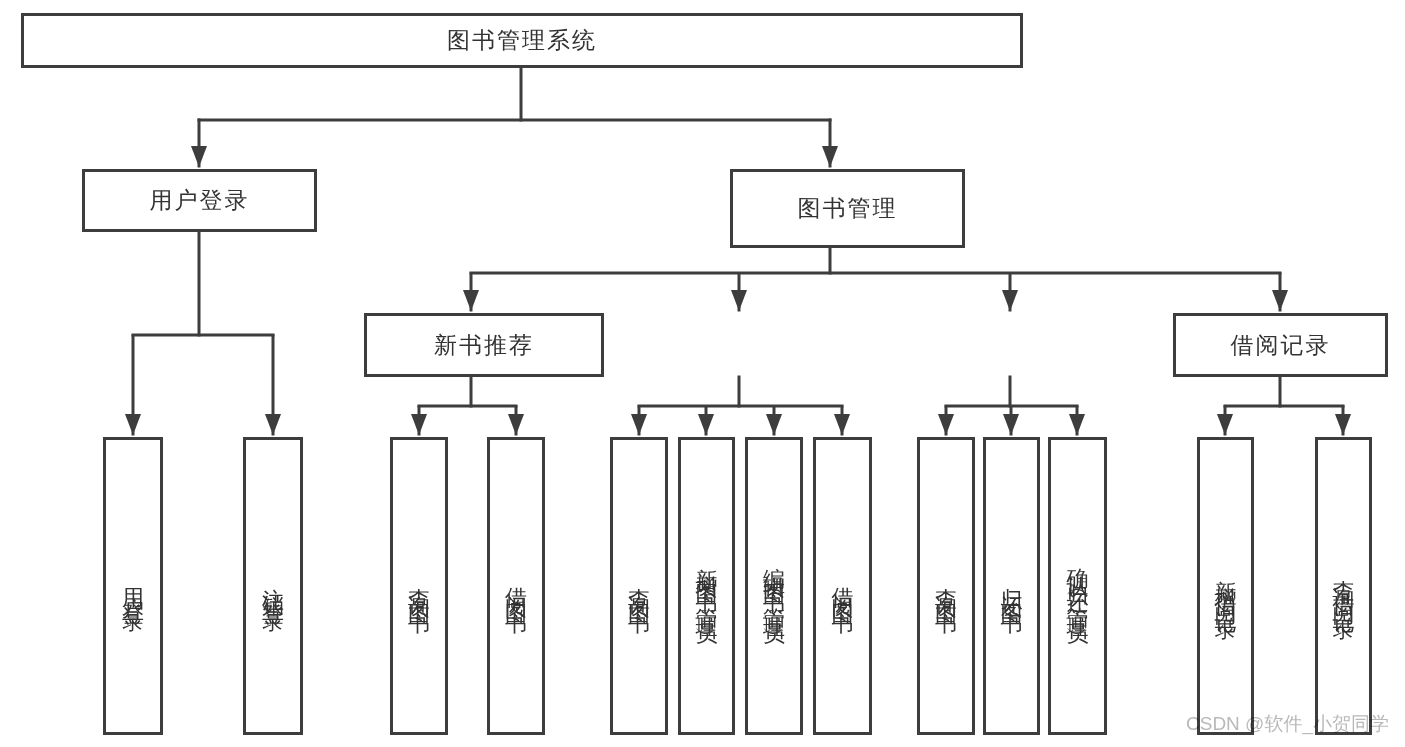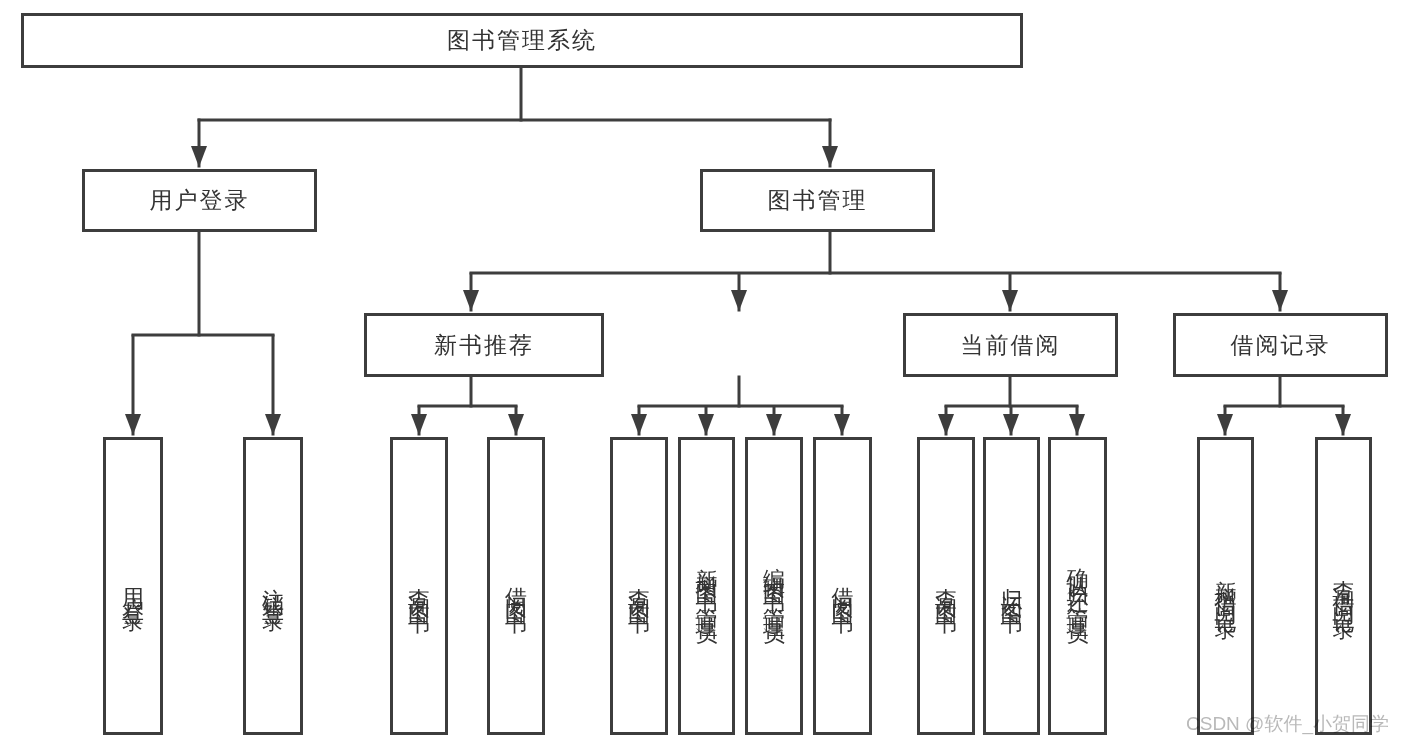--- a/index.html
+++ b/index.html
@@ -80,29 +80,26 @@
     </g>
   </svg>
 
   <div class="box" style="left:21px;top:13px;width:1002px;height:55px">
     <span class="lbl">图书管理系统</span>
   </div>
 
   <div class="box" style="left:82px;top:169px;width:235px;height:63px">
     <span class="lbl">用户登录</span>
   </div>
-  <div class="box" style="left:700px;top:169px;width:235px;height:63px">
+  <div class="box" style="left:730px;top:169px;width:235px;height:79px">
     <span class="lbl">图书管理</span>
   </div>
 
   <div class="box" style="left:364px;top:313px;width:240px;height:64px">
     <span class="lbl">新书推荐</span>
-  </div>
-  <div class="box" style="left:903px;top:313px;width:215px;height:64px">
-    <span class="lbl">当前借阅</span>
   </div>
   <div class="box" style="left:1173px;top:313px;width:215px;height:64px">
     <span class="lbl">借阅记录</span>
   </div>
 
   <div class="box" style="left:103px;top:437px;width:60px;height:298px">
     <span class="vlbl">用户登录</span>
   </div>
   <div class="box" style="left:243px;top:437px;width:60px;height:298px">
     <span class="vlbl">注销登录</span>

